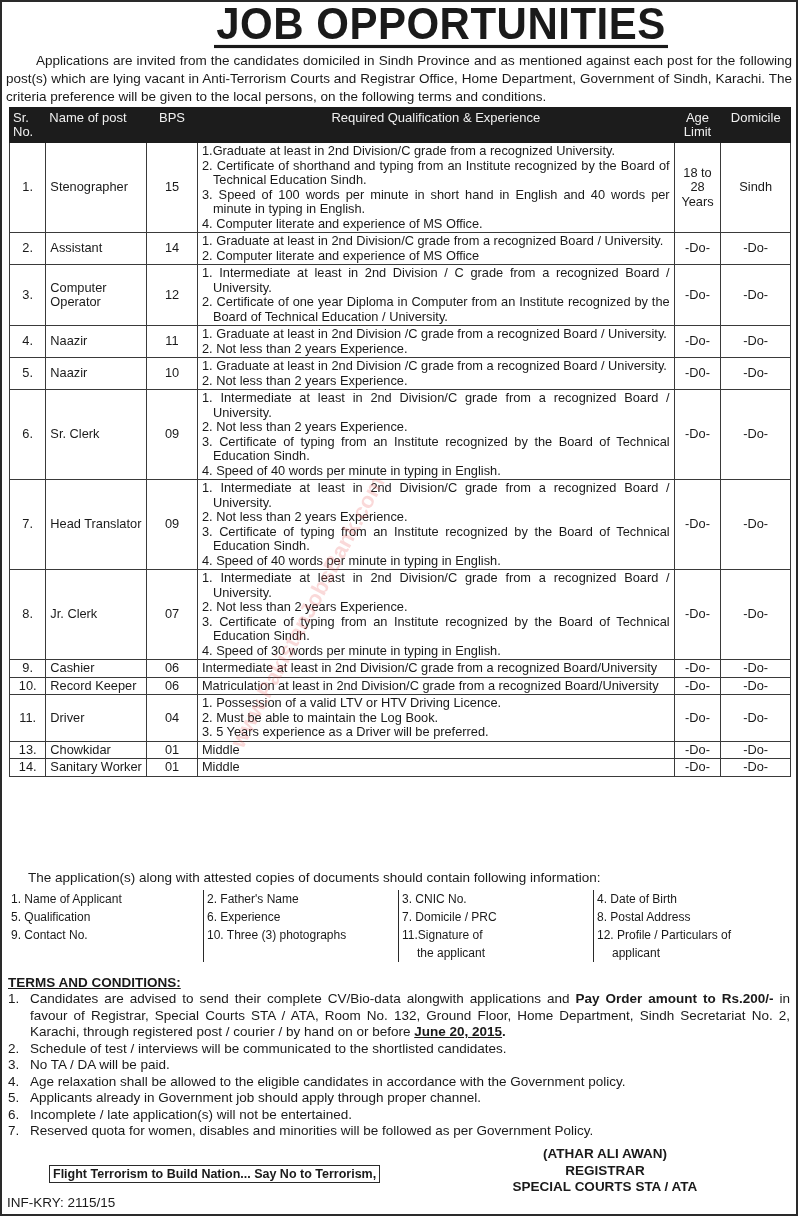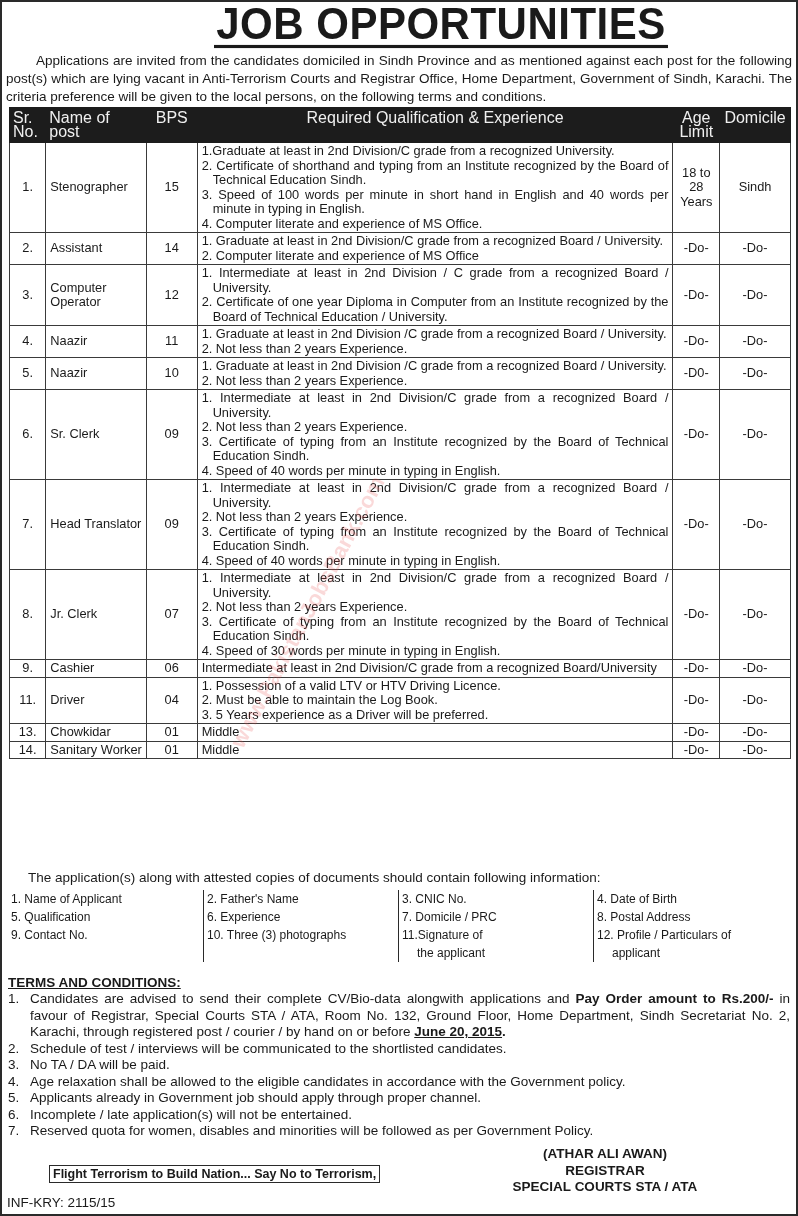--- a/index.html
+++ b/index.html
@@ -4,21 +4,21 @@
 <style>
   html, body { margin:0; padding:0; background:#fff; }
   body { width:798px; height:1216px; overflow:hidden; position:relative; font-family:"Liberation Sans", sans-serif; color:#1a1a1a; }
   .frame { position:absolute; left:0; top:0; width:794px; height:1212px; border:2px solid #2a2a2a; }
   .title { position:absolute; left:0; width:798px; top:2px; text-align:center; font-family:"Liberation Sans", sans-serif; font-weight:bold; font-size:42px; letter-spacing:0.5px; line-height:44px; transform:scaleX(1.0);margin-left:42px; }
   .title span { border-bottom:3px solid #1a1a1a; padding:0 2px; display:inline-block; line-height:40px; transform:scaleY(1.05); }
   .intro { position:absolute; left:6px; top:52px; width:786px; font-size:13.5px; line-height:18px; text-align:justify; }
   .intro .indent { display:inline-block; width:30px; }
 
   table.jobs { position:absolute; left:9px; top:107px; width:782px; border-collapse:collapse; font-size:12.8px; }
-  table.jobs th { background:#1c1c1c; color:#f0f0f0; font-weight:normal; font-size:16px; line-height:14px; padding:3px 3px; vertical-align:top; border:1px solid #1c1c1c; }
+  table.jobs th { background:#1c1c1c; color:#f0f0f0; font-weight:normal; font-size:13px; line-height:14px; padding:3px 3px; vertical-align:top; border:1px solid #1c1c1c; }
   table.jobs td { border:1.5px solid #3a3a3a; padding:1px 4px; vertical-align:middle; line-height:14.5px; }
   td.sr { text-align:center; width:26px; }
   td.post { width:88px; padding-left:5px; }
   td.bps { text-align:center; width:40px; }
   td.qual { width:450px; }
   td.age { text-align:center; width:36px; }
   td.dom { text-align:center; width:58px; }
   .qi { padding-left:11px; text-indent:-11px; }
   .justify { text-align:justify; }
 
@@ -165,20 +165,30 @@
         <td class="sr">9.</td>
         <td class="post">Cashier</td>
         <td class="bps">06</td>
         <td class="qual">
           <div class="">Intermediate at least in 2nd Division/C grade from a recognized Board/University</div>
         </td>
         <td class="age">-Do-</td>
         <td class="dom">-Do-</td>
       </tr>
       <tr>
+        <td class="sr">10.</td>
+        <td class="post">Record Keeper</td>
+        <td class="bps">06</td>
+        <td class="qual">
+          <div class="">Matriculation at least in 2nd Division/C grade from a recognized Board/University</div>
+        </td>
+        <td class="age">-Do-</td>
+        <td class="dom">-Do-</td>
+      </tr>
+      <tr>
         <td class="sr">11.</td>
         <td class="post">Driver</td>
         <td class="bps">04</td>
         <td class="qual">
           <div class="qi justify">1. Possession of a valid LTV or HTV Driving Licence.</div>
           <div class="qi justify">2. Must be able to maintain the Log Book.</div>
           <div class="qi justify">3. 5 Years experience as a Driver will be preferred.</div>
         </td>
         <td class="age">-Do-</td>
         <td class="dom">-Do-</td>

